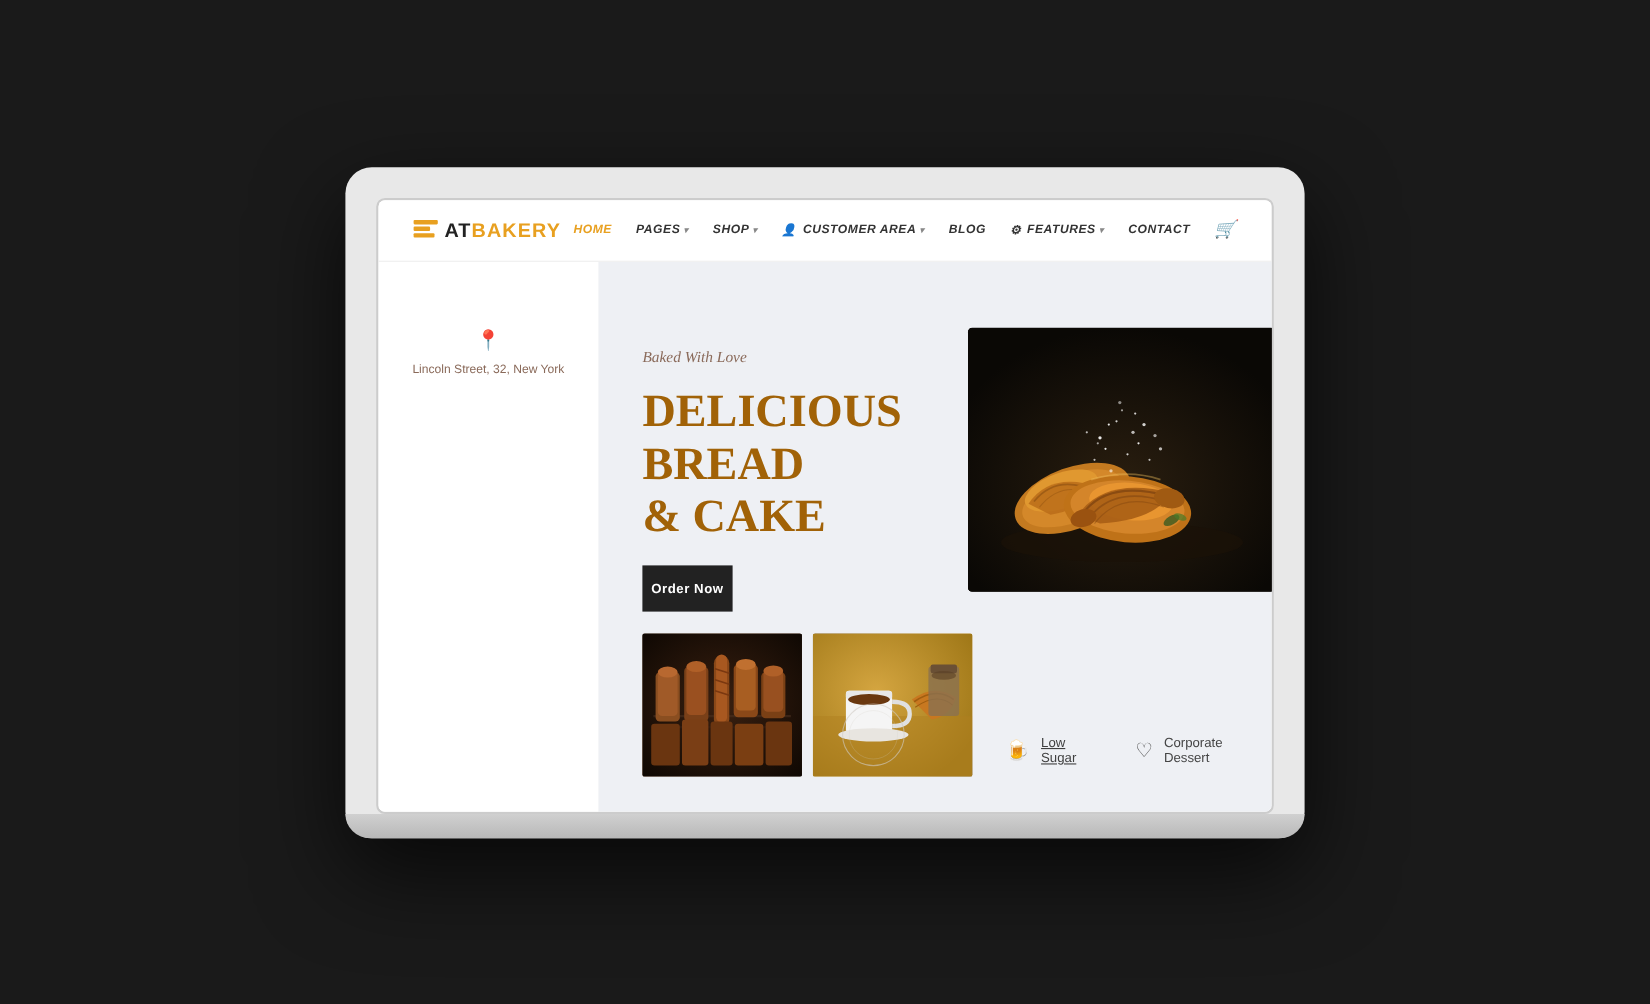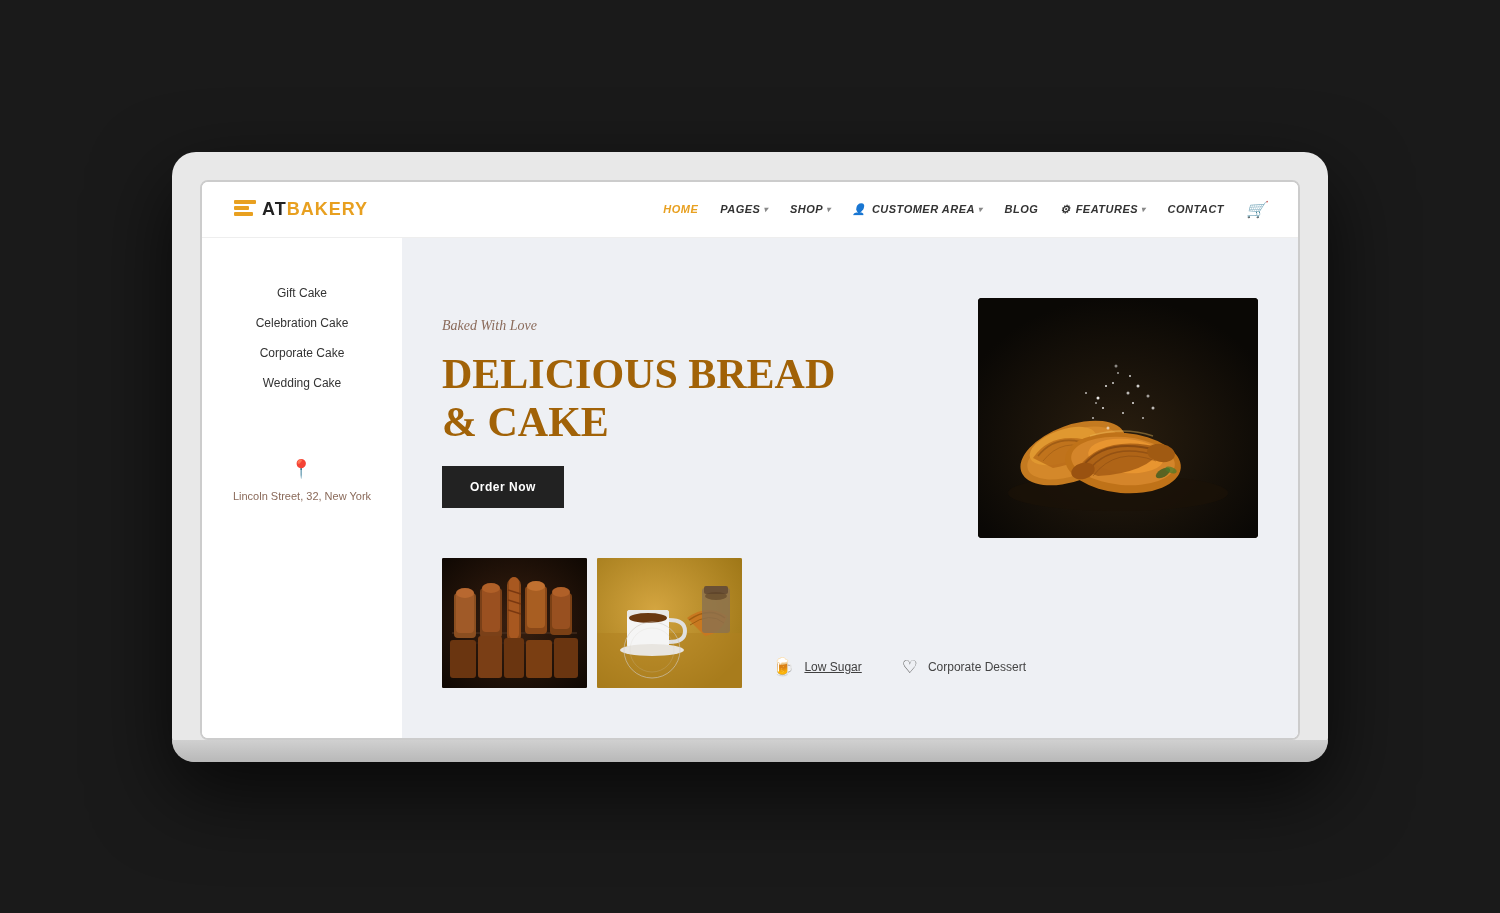--- a/index.html
+++ b/index.html
@@ -6,21 +6,21 @@
     body {
       background: #1a1a1a;
       display: flex;
       justify-content: center;
       align-items: center;
       min-height: 100vh;
       font-family: 'Georgia', serif;
     }
 
     .laptop-outer {
-      width: 1156px;
+      width: 872px;
       background: #e8e8e8;
       border-radius: 24px;
       padding: 28px 28px 0 28px;
       box-shadow: 0 30px 80px rgba(0,0,0,0.7);
       position: relative;
     }
 
     .laptop-screen {
       background: #fff;
       border-radius: 8px;
@@ -228,21 +228,21 @@
       max-width: 280px;
       margin-bottom: 30px;
     }
 
     .hero-desc span { color: #e8a020; font-weight: 600; }
 
     .btn-order {
       background: #222;
       color: #fff;
       border: none;
-      padding: 14px 28px;
+      padding: 14px 8px;
       font-family: Arial, sans-serif;
       font-size: 12px;
       font-weight: 600;
       letter-spacing: 0.5px;
       cursor: pointer;
     }
 
     .hero-image {
       width: 280px;
       min-width: 280px;
@@ -343,26 +343,20 @@
             <span class="chevron">▾</span>
           </span>
           <span class="nav-item">CONTACT</span>
           <span class="nav-cart">🛒</span>
         </nav>
       </header>
 
       <div class="site-main">
 
         <aside class="sidebar">
-          <ul class="sidebar-menu">
-            <li class="sidebar-menu-item">Gift Cake</li>
-            <li class="sidebar-menu-item">Celebration Cake</li>
-            <li class="sidebar-menu-item">Corporate Cake</li>
-            <li class="sidebar-menu-item">Wedding Cake</li>
-          </ul>
 
           <div class="sidebar-location">
             <span class="location-pin">📍</span>
             <p class="location-text">Lincoln Street, 32, New York</p>
           </div>
         </aside>
 
         <section class="hero-section">
           <div class="hero-content">
 

